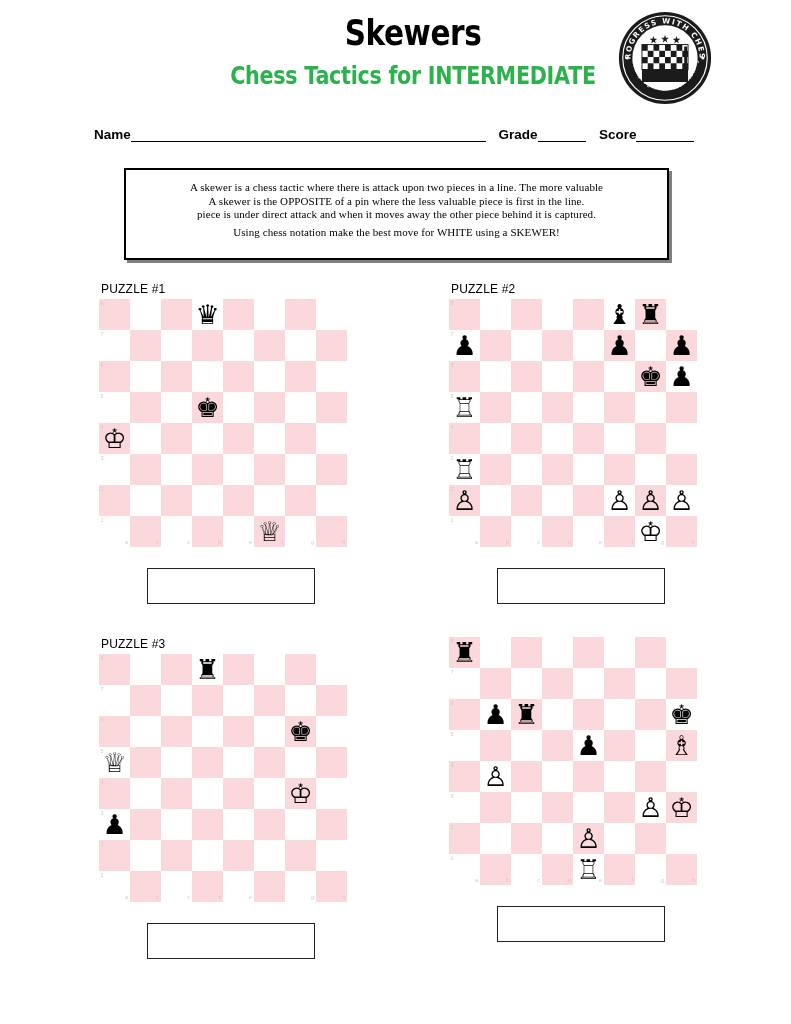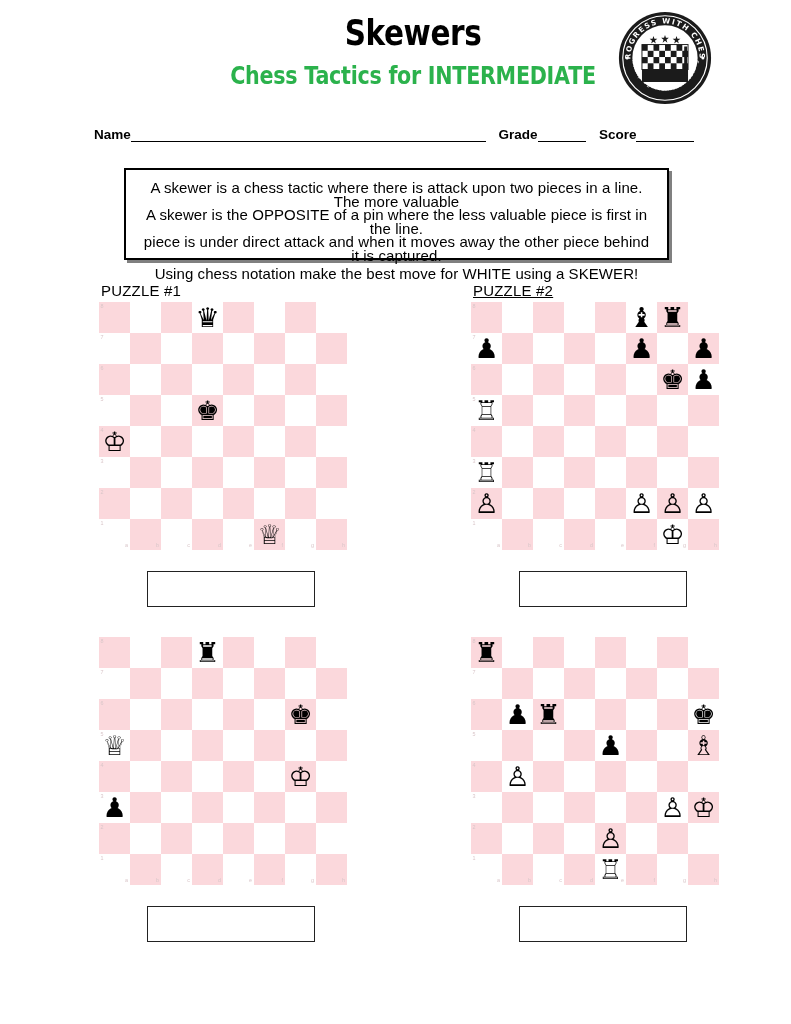--- a/index.html
+++ b/index.html
@@ -85,41 +85,41 @@
     top: 168px;
     width: 545px;
     height: 92px;
     border: 2.5px solid #000;
     background: #fff;
     box-shadow: 3px 3px 0 #808080;
     padding: 11px 14px 0 14px;
     text-align: center;
   }
   .instr-line {
-    font-size: 15px;
+    font-size: 11px;
     line-height: 13.6px;
-    font-family: Liberation Sans, sans-serif;
+    font-family: Liberation Serif, serif;
     color: #000;
     letter-spacing: 0.08px;
   }
   .instr-line.spacer-top { margin-top: 4px; }
 
   
   .puzzles {
     position: absolute;
     left: 0; top: 282px;
     width: 791px;
   }
   .prow { position: relative; height: 355px; }
   .pcell { position: absolute; top: 0; width: 300px; }
   .pcell.left  { left: 99px; }
-  .pcell.right { left: 471px; text-decoration: underline; }
+  .pcell.right { left: 449px; }
 
   .plabel {
-    font-size: 15px;
+    font-size: 12px;
     font-weight: 400;
     font-family: "Liberation Sans", sans-serif;
     color: #000;
     margin: 0 0 3px 2px;
     letter-spacing: 0.2px;
   }
 
   
   .board-wrap { position: relative; width: 248px; }
   .board {
@@ -485,20 +485,21 @@
               <span class="file-lbl">h</span>
             </div>
           </div>
       </div>
       <div class="answer-box"></div>
     </div>
   </div>
 
   <div class="prow">
     <div class="pcell left">
+      <div class="plabel">PUZZLE #3</div>
       <div class="board-wrap">
         <div class="board">
             <div class="sq dark">
               <span class="rank-lbl">8</span>
             </div>
             <div class="sq light"></div>
             <div class="sq dark"></div>
             <div class="sq light">
               <span class="piece black">♜</span>
             </div>

